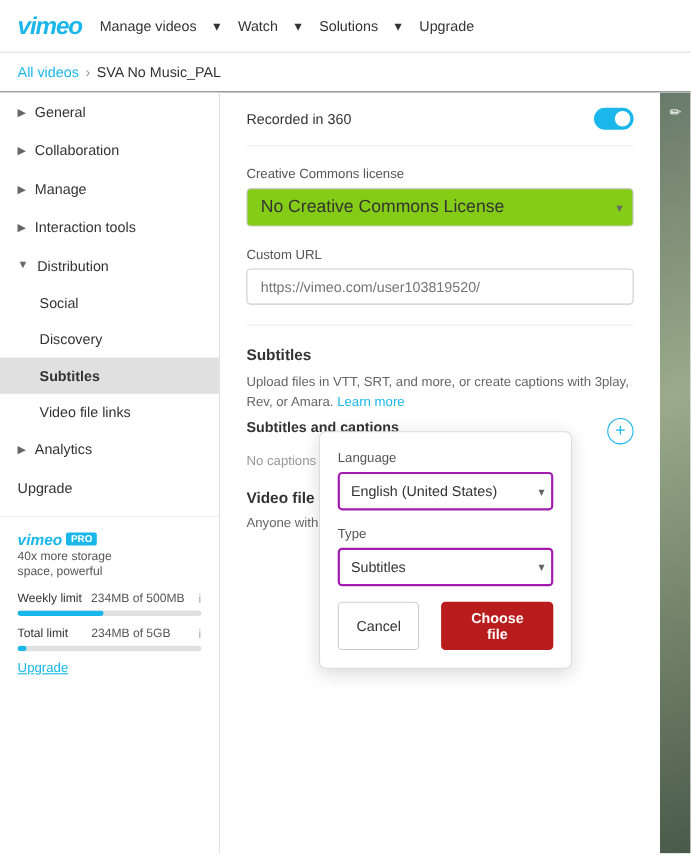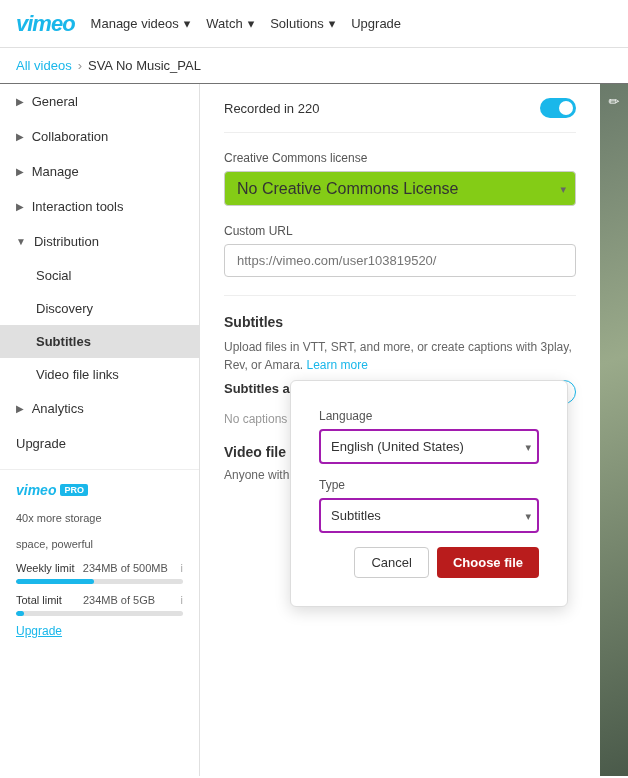--- a/index.html
+++ b/index.html
@@ -23,21 +23,21 @@
       color: #1ab7ea;
       letter-spacing: -1px;
       font-style: italic;
     }
     .nav-item {
       font-size: 13px;
       color: #333;
       cursor: pointer;
       display: flex;
       align-items: center;
-      gap: 5px;
+      gap: 15px;
     }
     .nav-upgrade {
       font-size: 13px;
       color: #333;
       cursor: pointer;
     }
 
     
     .breadcrumb {
       padding: 10px 16px;
@@ -92,21 +92,21 @@
       padding: 12px 16px;
       border-top: 1px solid #eee;
       margin-top: 8px;
     }
     .vimeo-pro-logo {
       font-size: 13px;
       font-style: italic;
       font-weight: bold;
       color: #1ab7ea;
     }
-    .pro-tagline { font-size: 11px; color: #555; margin-top: 14px; }
+    .pro-tagline { font-size: 11px; color: #555; margin-top: 2px; }
 
     .limit-row {
       display: flex;
       align-items: center;
       justify-content: space-between;
       margin-top: 6px;
       font-size: 11px;
       color: #555;
     }
     .limit-label { color: #333; font-weight: 500; }
@@ -231,28 +231,28 @@
       font-size: 16px;
       line-height: 1;
     }
 
     .no-captions { font-size: 12px; color: #999; }
 
     .video-file-section { margin-top: 18px; }
     .video-file-desc { font-size: 12px; color: #666; }
     .dropdown-popup {
       position: absolute;
-      top: 380px;
+      top: 392px;
       left: 290px;
-      width: 278px;
+      width: 230px;
       background: #fff;
       border: 1px solid #ddd;
       border-radius: 6px;
       box-shadow: 0 4px 16px rgba(0,0,0,0.15);
-      padding: 28px;
+      padding: 16px;
       z-index: 200;
     }
     .popup-field-label { font-size: 12px; color: #555; margin-bottom: 6px; }
     .popup-select-wrapper {
       position: relative;
       margin-bottom: 14px;
     }
     .popup-select-wrapper select {
       width: 100%;
       padding: 8px 28px 8px 10px;
@@ -268,21 +268,21 @@
       position: absolute;
       right: 8px;
       top: 50%;
       transform: translateY(-50%);
       color: #666;
       pointer-events: none;
       font-size: 11px;
     }
     .popup-buttons {
       display: flex;
-      gap: 8px;
+      gap: 20px;
       justify-content: flex-end;
     }
     .btn-cancel {
       padding: 7px 16px;
       border: 1px solid #ccc;
       border-radius: 4px;
       background: #fff;
       color: #333;
       font-size: 13px;
       cursor: pointer;
@@ -402,21 +402,21 @@
         <div class="progress-bar-fill" style="width: 4.68%;"></div>
       </div>
 
       <a class="sidebar-upgrade-link">Upgrade</a>
     </div>
   </div>
 
   <div class="content-area">
 
     <div class="recorded-360-row">
-      <span class="recorded-label">Recorded in 220</span>
+      <span class="recorded-label">Recorded in 360</span>
       <div class="toggle-switch"></div>
     </div>
 
     <div class="section-block">
       <div class="form-label">Creative Commons license</div>
       <div class="select-wrapper">
         <select>
           <option>No Creative Commons License</option>
           <option>CC BY</option>
           <option>CC BY-SA</option>

